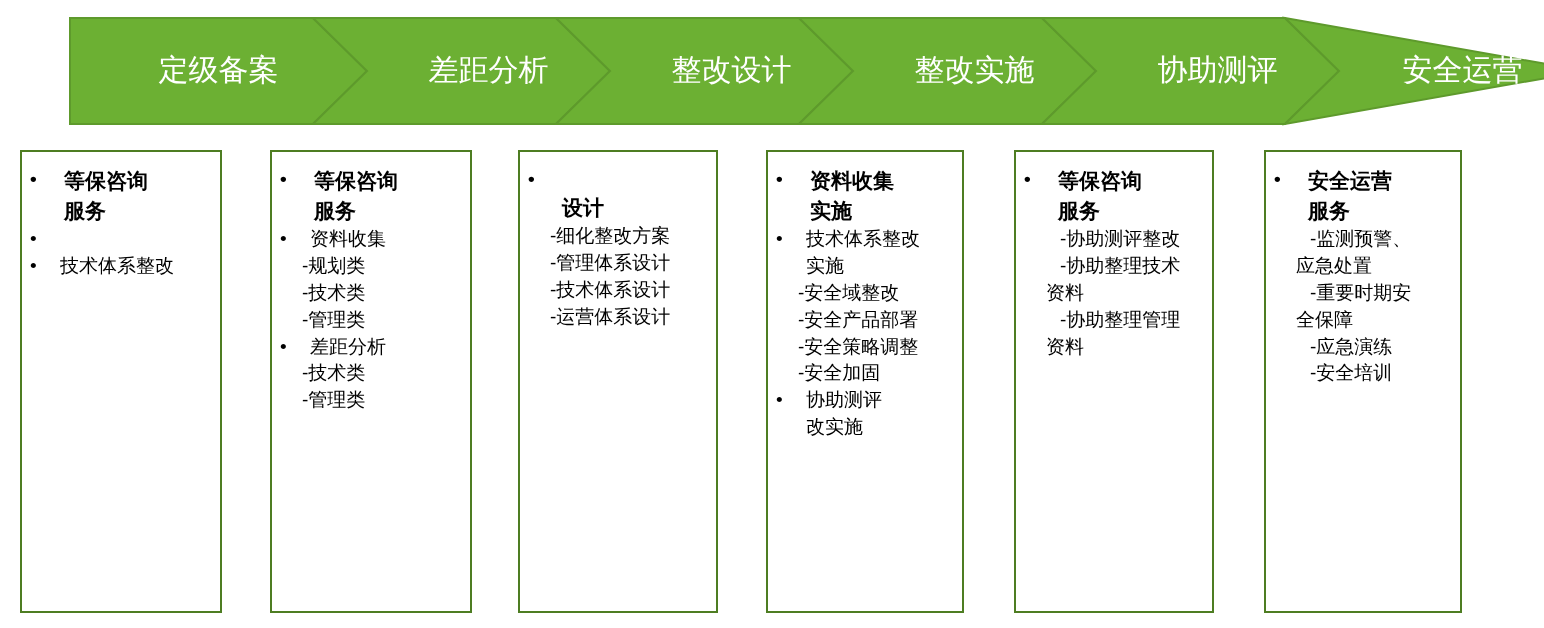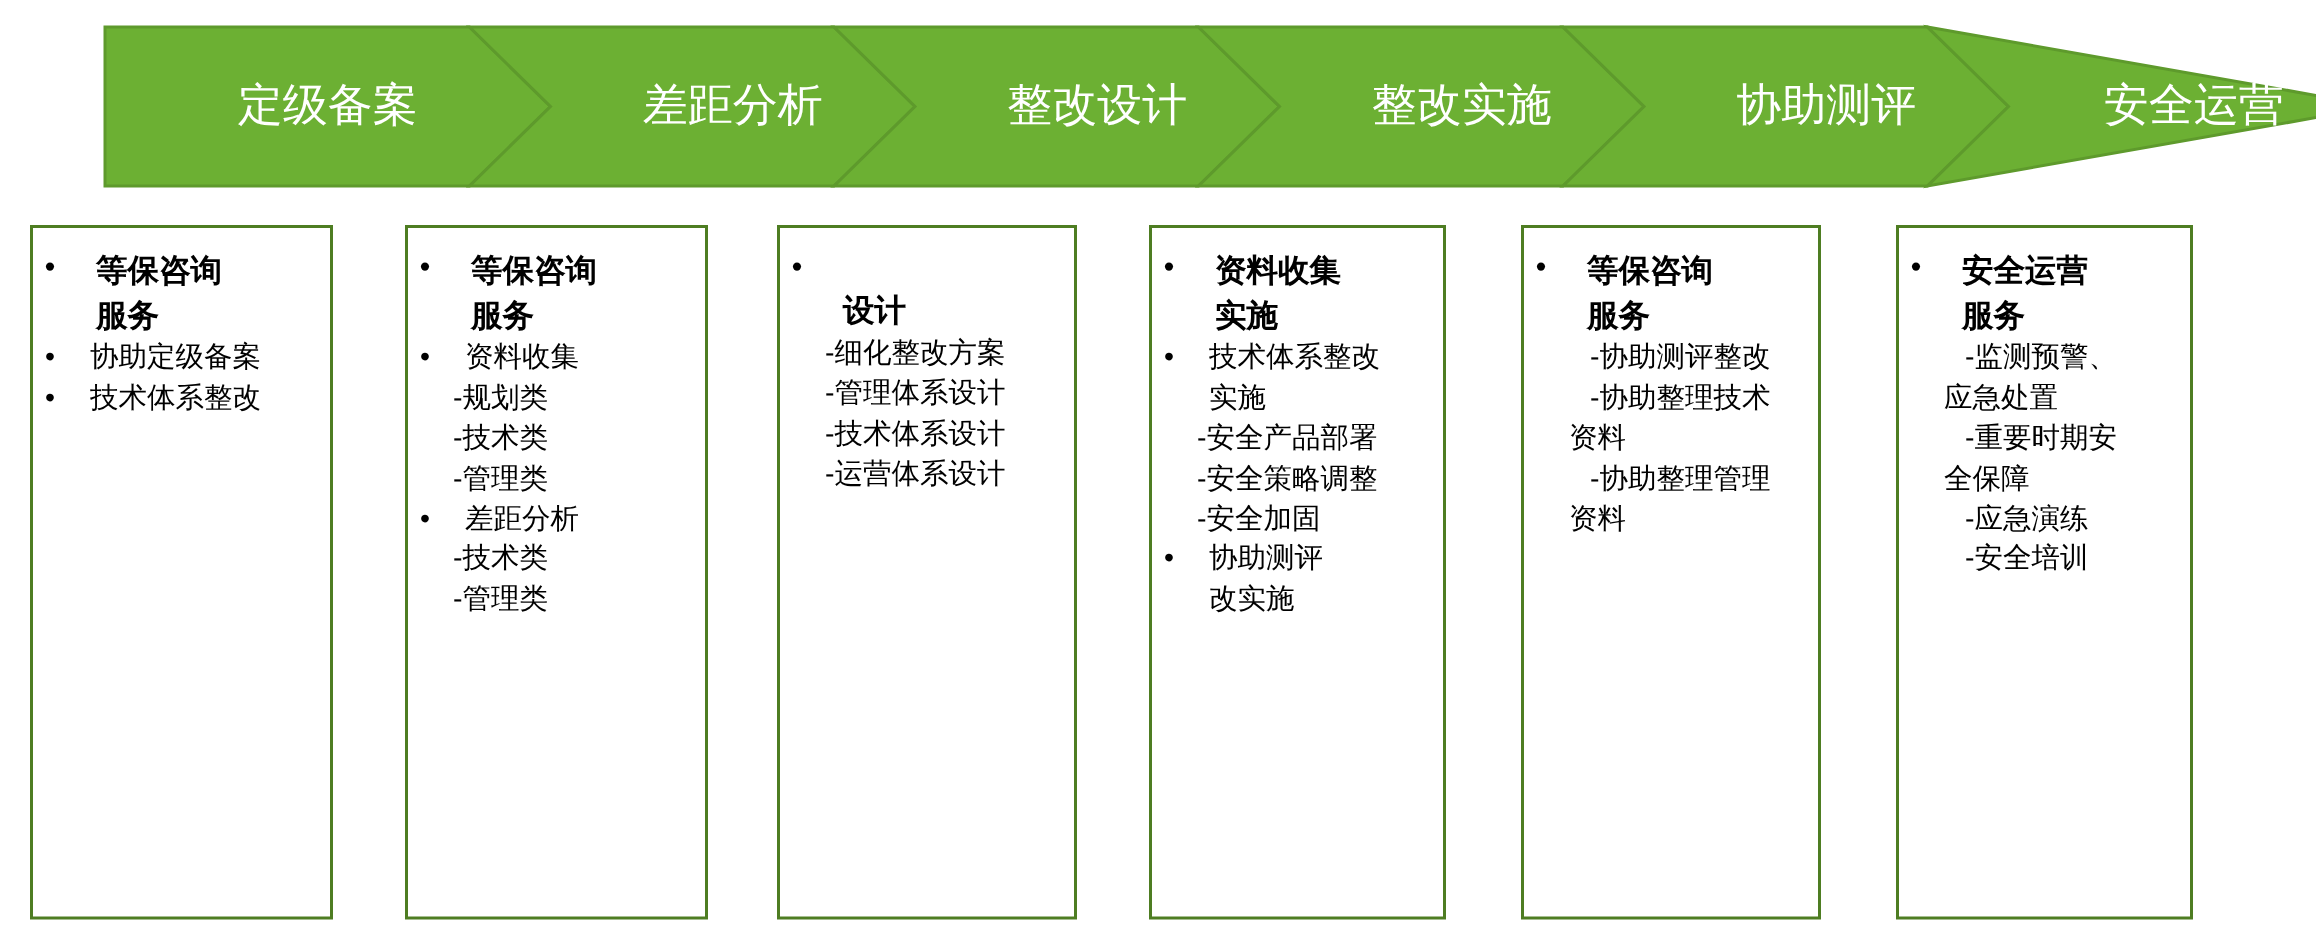--- a/index.html
+++ b/index.html
@@ -152,21 +152,20 @@
         <div class="line head">
           <span class="bullet">•</span>
           <span class="ltext">等保咨询</span>
         </div>
         <div class="line head cont">
           <span class="bullet"></span>
           <span class="ltext">服务</span>
         </div>
         <div class="line item">
           <span class="bullet">•</span>
-          <span class="ltext">协助定级备案</span>
         </div>
         <div class="line item">
           <span class="bullet">•</span>
           <span class="ltext">技术体系整改</span>
         </div>
       </div>
     </div>
     <div class="detail-box" style="left: 270px; width: 202px; border-color: rgb(78, 125, 34);">
       <div class="box-body">
         <div class="line head">
@@ -247,20 +246,24 @@
         <div class="line item">
           <span class="bullet">•</span>
           <span class="ltext">技术体系整改</span>
         </div>
         <div class="line cont2">
           <span class="bullet"></span>
           <span class="ltext">实施</span>
         </div>
         <div class="line sub">
           <span class="bullet"></span>
+          <span class="ltext">-安全域整改</span>
+        </div>
+        <div class="line sub">
+          <span class="bullet"></span>
           <span class="ltext">-安全产品部署</span>
         </div>
         <div class="line sub">
           <span class="bullet"></span>
           <span class="ltext">-安全策略调整</span>
         </div>
         <div class="line sub">
           <span class="bullet"></span>
           <span class="ltext">-安全加固</span>
         </div>

